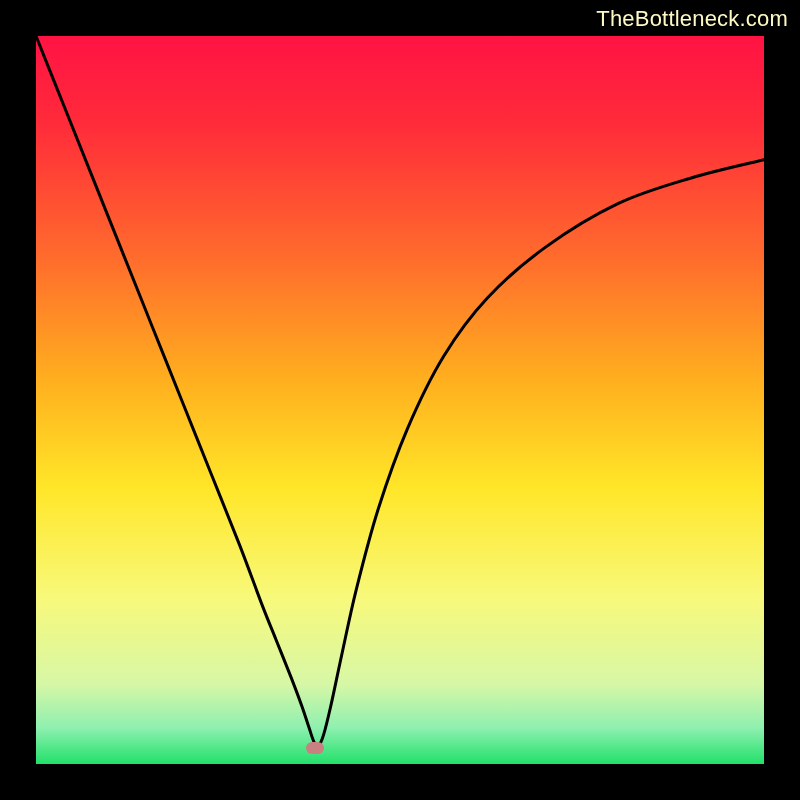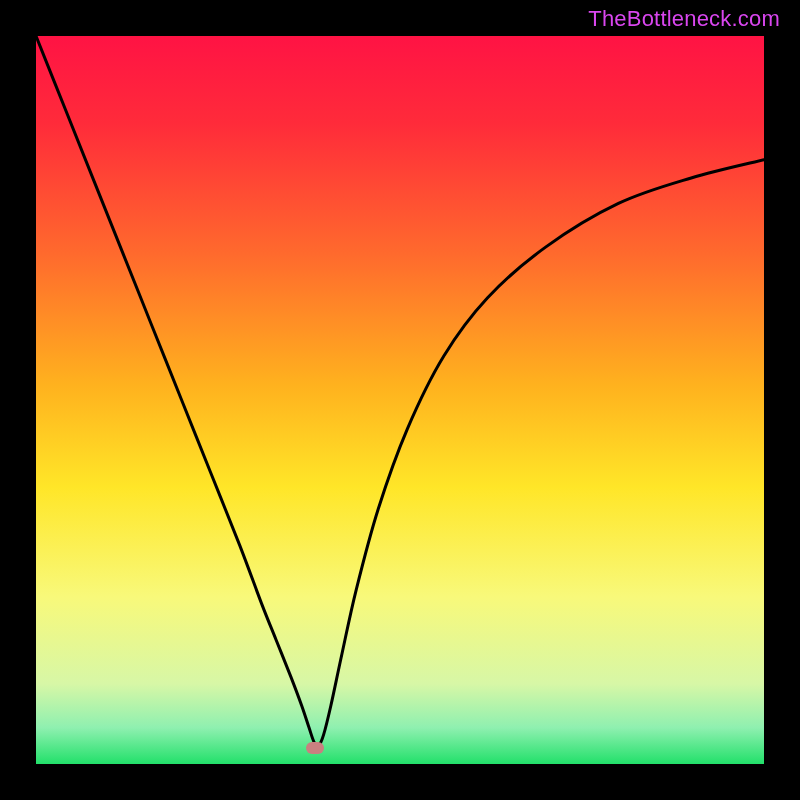--- a/index.html
+++ b/index.html
@@ -33,22 +33,22 @@
   .marker {
     position: absolute;
     width: 18px;
     height: 12px;
     border-radius: 6px;
     transform: translate(-50%, -50%);
   }
   .watermark {
     position: absolute;
     top: 6px;
-    right: 20px;
-    color: #d946ef;
+    right: 12px;
+    color: #fef9c3;
     font-size: 22px;
     font-weight: 500;
     letter-spacing: 0.2px;
     user-select: none;
   }
 </style>
 </head>
 <body>
 
 <div class="frame">

